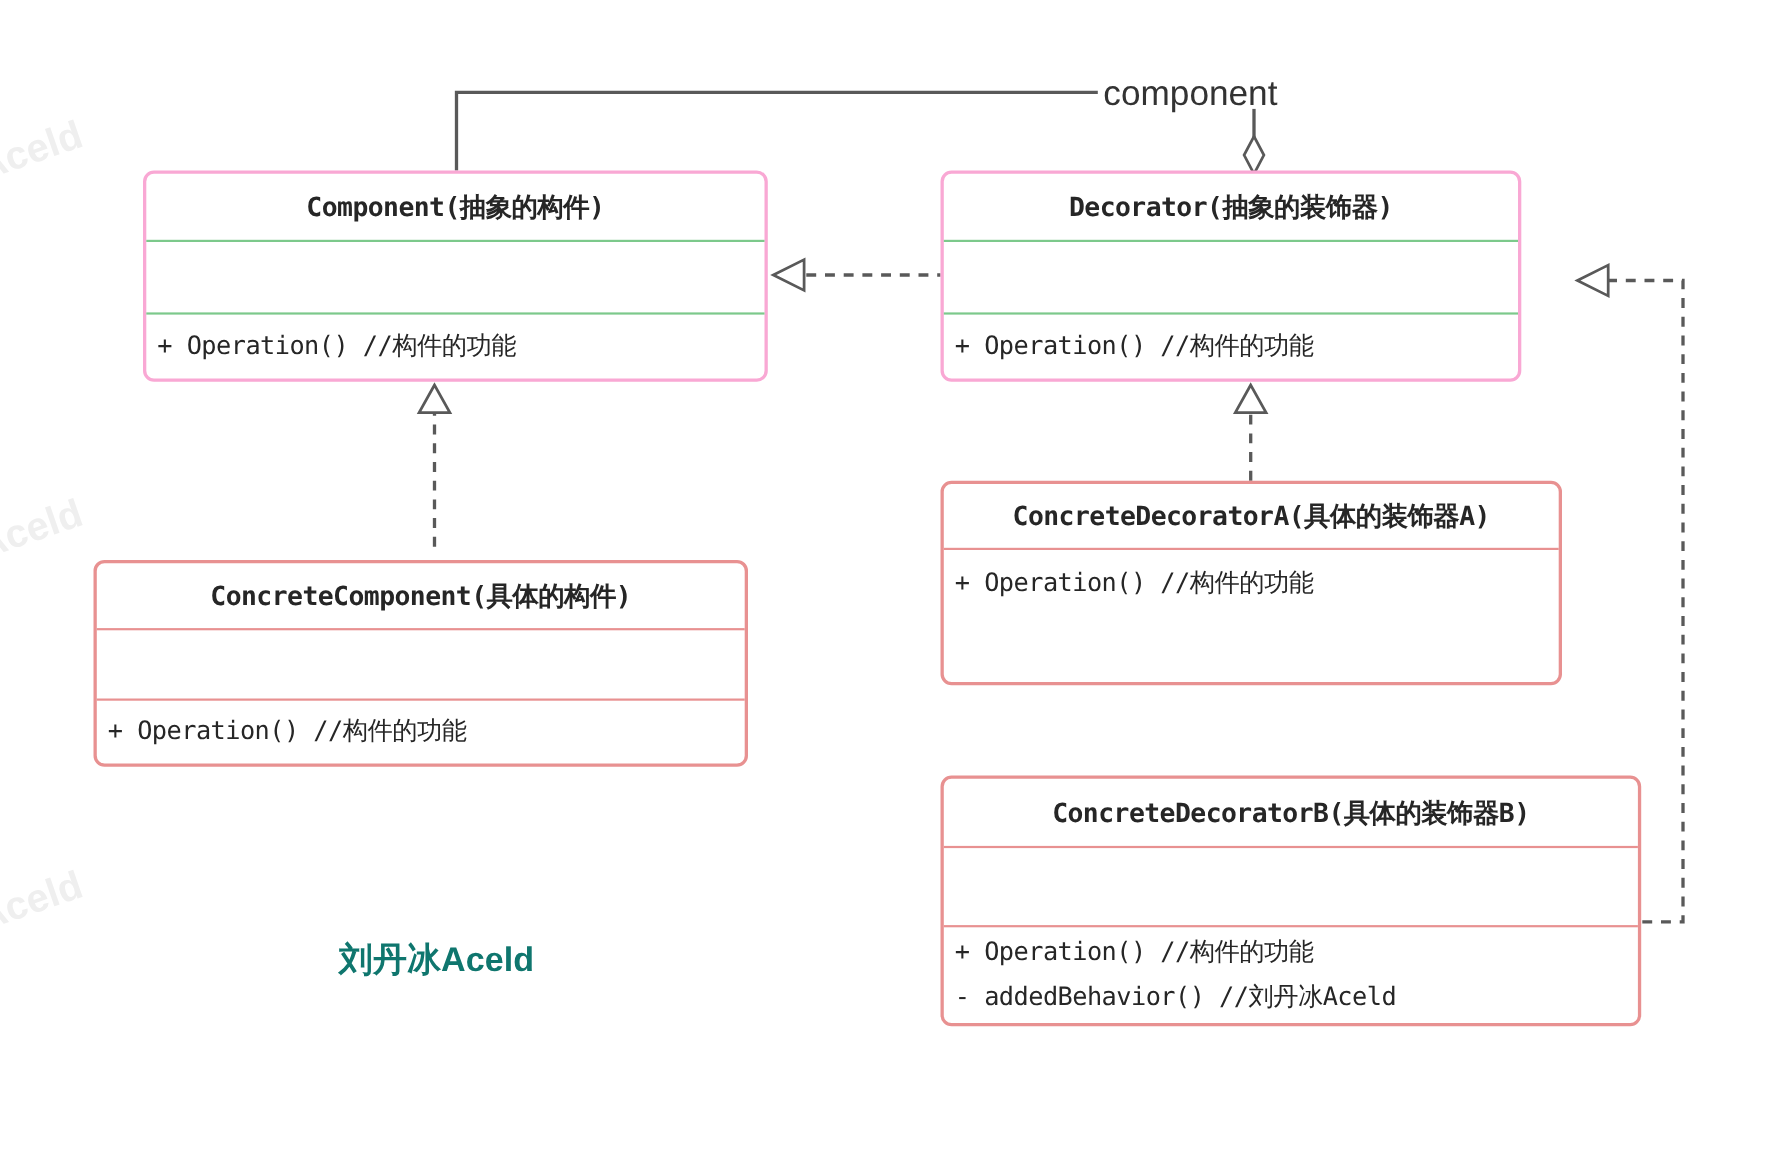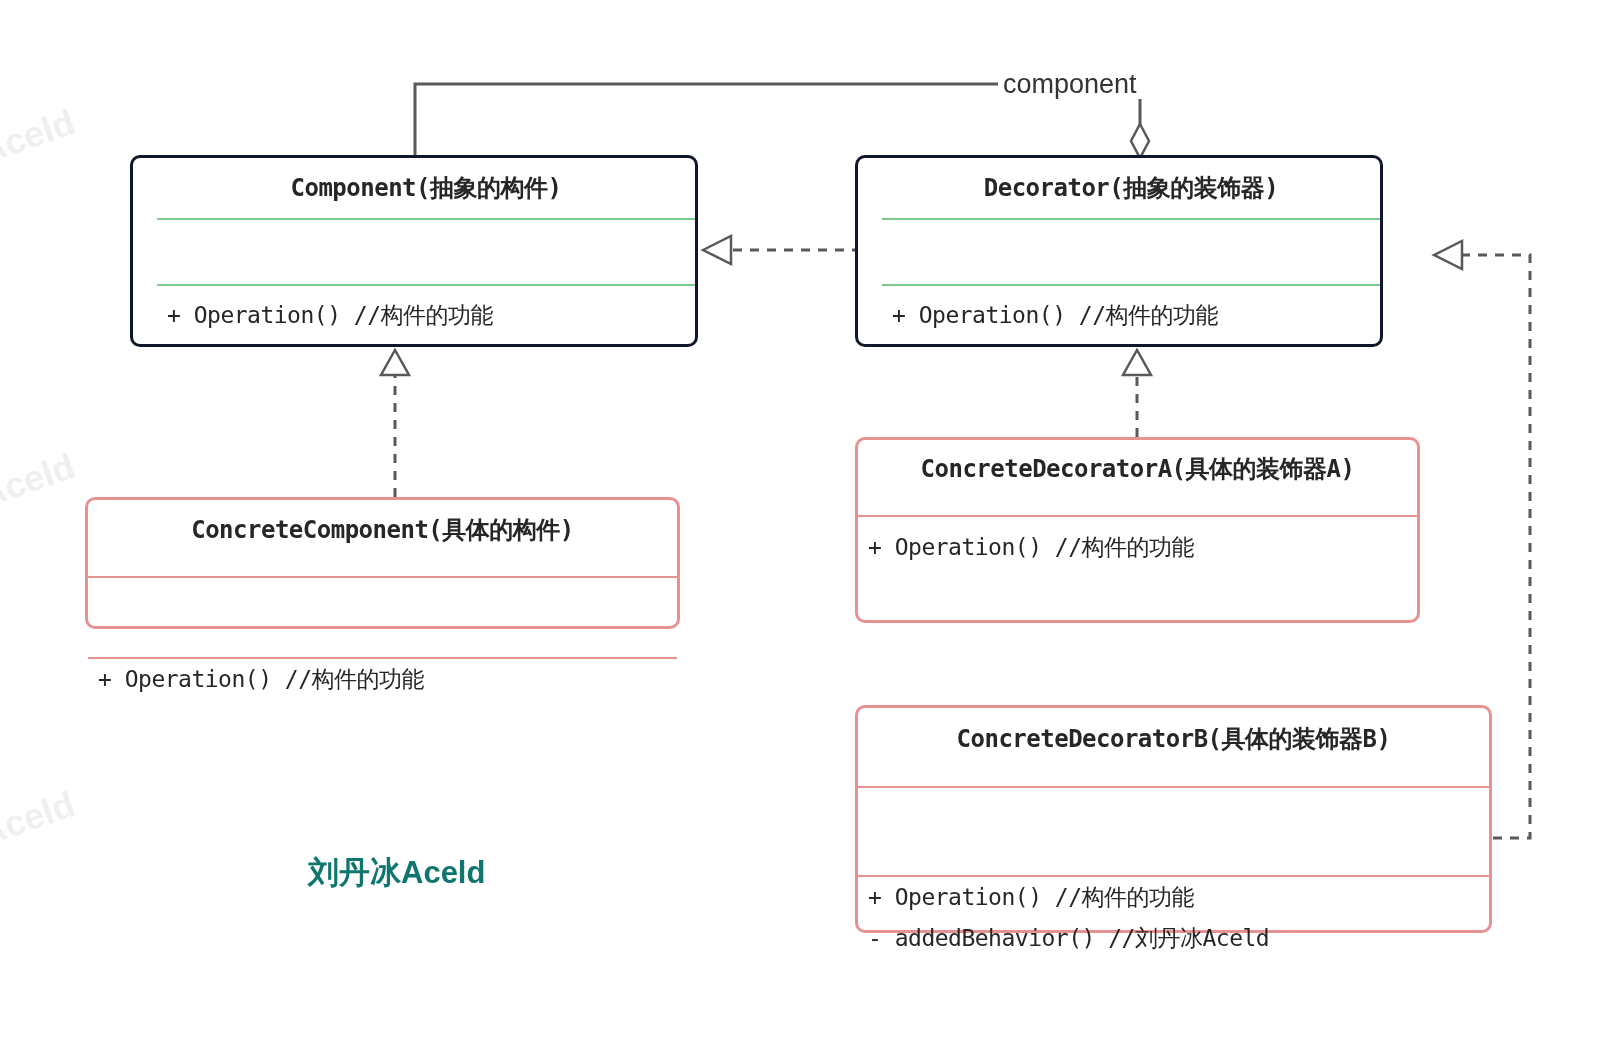--- a/index.html
+++ b/index.html
@@ -14,22 +14,22 @@
   svg.wires{position:absolute;left:0;top:0;width:1608px;height:1053px;}
 
   
   .uml-box{
     position:absolute;
     display:grid;
     background:#ffffff;
     border-radius:10px;
     box-sizing:border-box;
   }
-  .uml-box.green{border:3px solid #0f172a;padding-left:24px;}
-  .uml-box.red{border:3px solid #e89191;gap:17px;}
+  .uml-box.green{border:3px solid #f9a8d4;}
+  .uml-box.red{border:3px solid #e89191;}
   .uml-sec{box-sizing:border-box;display:flex;flex-direction:column;justify-content:center;}
   .green .uml-sec + .uml-sec{border-top:2.5px solid #7cc98b;}
   .red   .uml-sec + .uml-sec{border-top:2.5px solid #e89191;}
   .uml-title{
     align-items:center;
     font-weight:bold;
     font-size:24px;
     letter-spacing:-0.5px;
     white-space:nowrap;
   }
@@ -41,21 +41,21 @@
     white-space:nowrap;
   }
   .uml-line{line-height:41px;}
 
   
   .assoc-label{
     position:absolute;
     background:#ffffff;
     padding:0 5px;
     font-family:"Liberation Sans","DejaVu Sans",sans-serif;
-    font-size:27px;
+    font-size:32px;
     color:#333333;
     line-height:30px;
   }
 
   
   .wm-corner{
     position:absolute;
     transform:rotate(-19deg);
     font-family:"Liberation Sans","DejaVu Sans",sans-serif;
     font-size:36px;
@@ -125,21 +125,21 @@
   </div>
 
   <div class="uml-box green" style="left:855px;top:155px;width:528px;height:192px;grid-template-rows:60px 66px 1fr;">
     <div class="uml-sec uml-title">Decorator(抽象的装饰器)</div>
     <div class="uml-sec uml-attrs"></div>
     <div class="uml-sec uml-methods">
       <div class="uml-line">+ Operation() //构件的功能</div>
     </div>
   </div>
 
-  <div class="uml-box red" style="left:85px;top:497px;width:595px;height:132px;grid-template-rows:59px 64px 1fr;">
+  <div class="uml-box red" style="left:85px;top:509px;width:595px;height:188px;grid-template-rows:59px 64px 1fr;">
     <div class="uml-sec uml-title">ConcreteComponent(具体的构件)</div>
     <div class="uml-sec uml-attrs"></div>
     <div class="uml-sec uml-methods">
       <div class="uml-line">+ Operation() //构件的功能</div>
     </div>
   </div>
 
   <div class="uml-box red" style="left:855px;top:437px;width:565px;height:186px;grid-template-rows:58px 63px 1fr;">
     <div class="uml-sec uml-title">ConcreteDecoratorA(具体的装饰器A)</div>
     <div class="uml-sec uml-methods">

